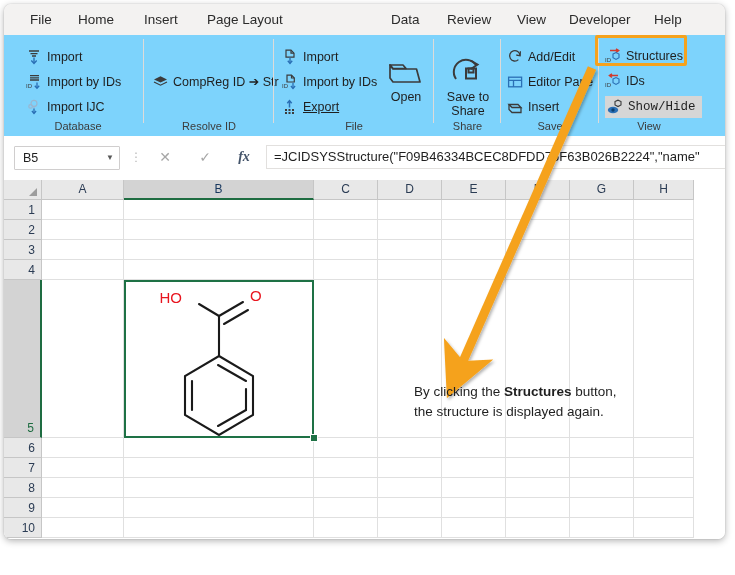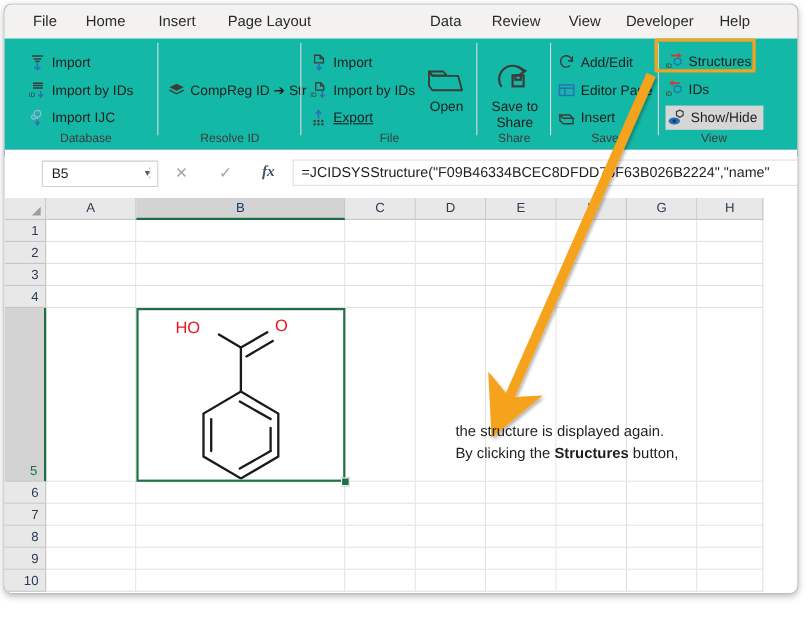--- a/index.html
+++ b/index.html
@@ -27,21 +27,21 @@
     background:#f3f2f1;
   }
   .tab{
     position:absolute;top:7px;
     font-size:13.5px;color:#2b2b2b;white-space:nowrap;line-height:17px;
   }
 
   
   .ribbon{
     position:absolute;left:0;top:31px;width:721px;height:101px;
-    background:#14b8a6;
+    background:#7dd3fc;
     border-bottom:6px solid #1d4ed8;
   }
   .grp{position:absolute;top:0;height:101px;}
   .grp .sep{position:absolute;right:0;top:4px;width:1px;height:84px;background:#dddbd9;}
   .grp .gname{
     position:absolute;bottom:4px;left:0;width:100%;
     text-align:center;font-size:11px;color:#3c3c3c;
   }
 
   .cmd{
@@ -75,21 +75,21 @@
 
   
   .fbar{
     position:absolute;left:0;top:132px;width:721px;height:44px;
     background:#ffffff;border-bottom:1px solid #d7d5d3;
   }
   .namebox{
     position:absolute;left:10px;top:10px;width:104px;height:22px;
     border:1px solid #d0cece;background:#fff;border-radius:1px;
     font-size:12.5px;color:#1f1f1f;
-    display:flex;align-items:center;margin-left:24px;
+    display:flex;align-items:center;
   }
   .namebox .nbtxt{padding-left:8px;flex:1;}
   .namebox .nbarrow{
     width:18px;text-align:center;color:#595959;font-size:8px;line-height:22px;
   }
   .vdots{position:absolute;left:126px;top:13px;color:#b9b9b9;font-size:12px;letter-spacing:0;line-height:16px;}
   .fbtn{
     position:absolute;top:10px;width:30px;height:22px;
     text-align:center;line-height:22px;font-size:14px;color:#a6a6a6;
   }
@@ -365,21 +365,21 @@
                 <g stroke="#d23b2e" stroke-width="1.5">
                   <line x1="5" y1="2.6" x2="13" y2="2.6"></line>
                   <path d="M7,0.9 L4.5,2.6 L7,4.3" fill="none"></path>
                 </g>
                 <g stroke="#2a6fb5" stroke-width="1.1" fill="none">
                   <path d="M8,6 l3,-1.4 l3,1.4 v3.6 l-3,1.8 l-3,-1.8 z"></path>
                 </g>
               </svg></span>
             <span class="lbl">IDs</span>
           </div>
-          <div class="cmd selcmd" style="left: 6px; top: 61px; padding-left: 2px; padding-right: 6px; height: 22px;">
+          <div class="cmd selcmd" style="left: 6px; top: 61px; padding-left: 2px; padding-right: 6px; height: 22px; font-family: Liberation Mono, monospace;">
             <span class="ic"><svg width="17" height="16" viewBox="0 0 17 16">
                 <g stroke="#3b3b3b" stroke-width="1.1" fill="none">
                   <path d="M8,2.5 l3,-1.3 l3,1.3 v3.4 l-3,1.7 l-3,-1.7 z"></path>
                 </g>
                 <g fill="#2a6fb5">
                   <ellipse cx="6" cy="11" rx="5.2" ry="3.2"></ellipse>
                 </g>
                 <circle cx="6" cy="11" r="1.7" fill="#0c3f6e"></circle>
               </svg></span>
             <span class="lbl">Show/Hide</span>
@@ -560,16 +560,16 @@
     </defs>
 
     <line x1="592" y1="68" x2="461" y2="366" stroke="#F5A21D" stroke-width="9" marker-end="url(#ah)" filter="url(#sh)"></line>
 
     <line x1="312" y1="401" x2="398" y2="401" stroke="#F5A21D" stroke-width="9" marker-end="url(#ah)" filter="url(#sh)"></line>
   </svg>
 
   <div class="hilite" style="left:595px;top:35px;width:92px;height:31px;"></div>
 
   <div class="callout" style="left:414px;top:382px;">
+    <div><span>By clicking the </span><b>Structures</b><span> button,</span></div>
     <div>the structure is displayed again.</div>
-    <div><span>By clicking the </span><b>Structures</b><span> button,</span></div>
   </div>
 </div>
 
 </body></html>

